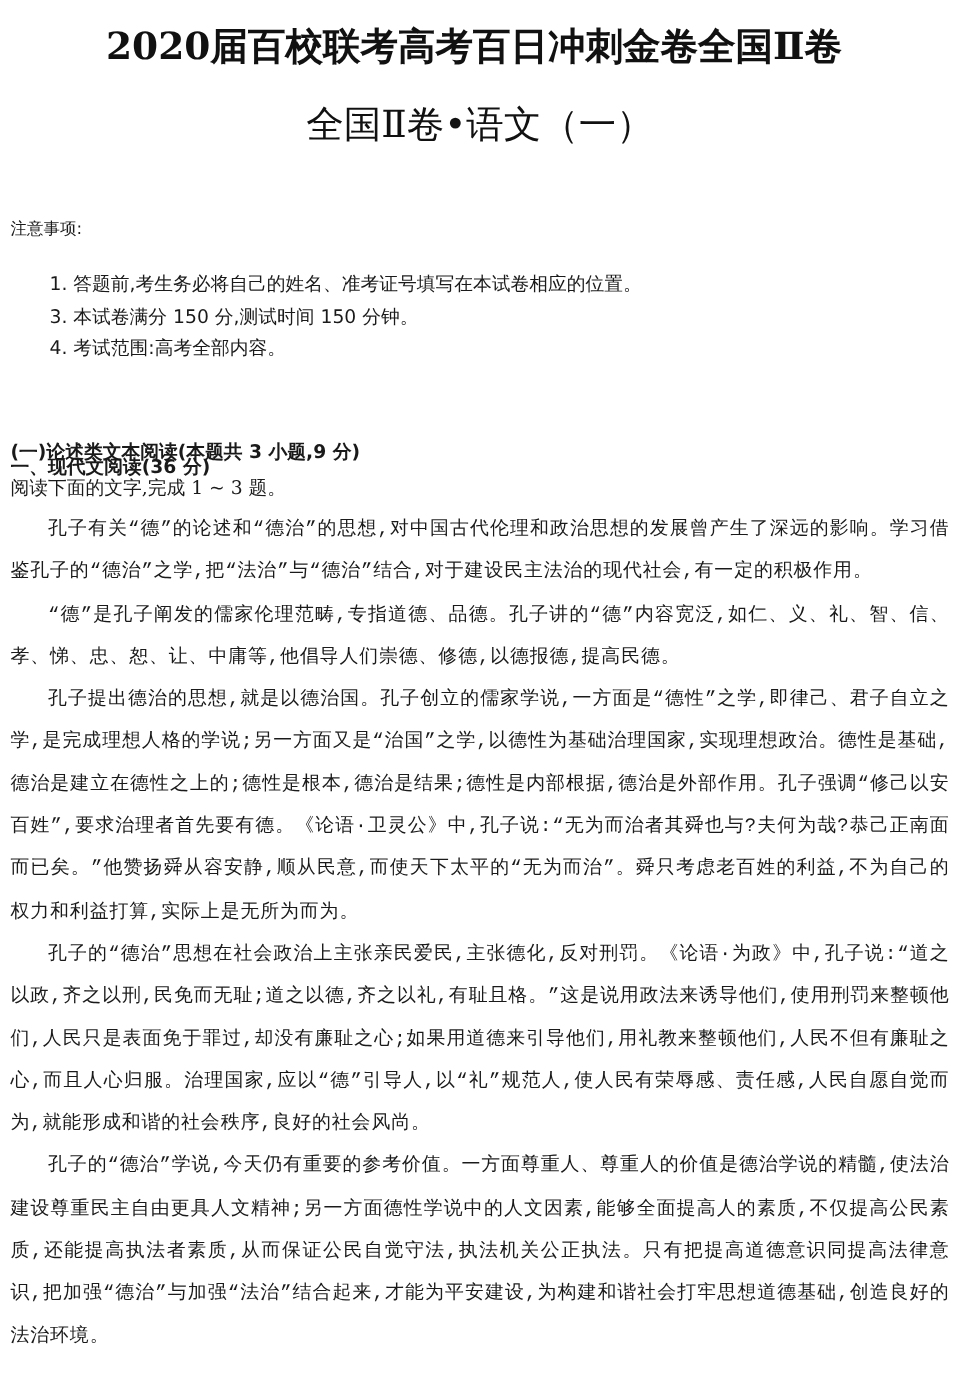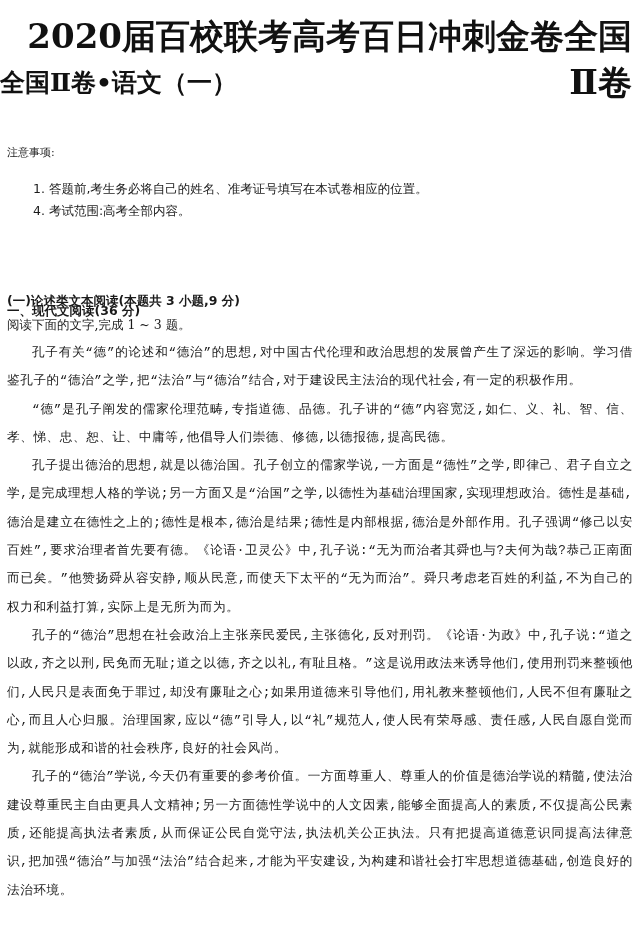--- a/index.html
+++ b/index.html
@@ -3,26 +3,26 @@
 <meta charset="utf-8">
 <style>
   html, body { margin: 0; padding: 0; }
   body {
     width: 640px; height: 928px; overflow: hidden;
     background: #ffffff; color: #1a1a1a;
     font-family: "DejaVu Serif", "Liberation Serif", serif;
     position: relative;
   }
   .title1 {
-    position: absolute; top: 14px; left: 0; width: 632px; text-align: right;
-    font-size: 34px; font-weight: bold; letter-spacing: 0px; color: #111;
+    position: absolute; top: 14px; left: 0; width: 632px; text-align: center;
+    font-size: 25px; font-weight: bold; letter-spacing: 0px; color: #111;
   }
   .title2 {
-    position: absolute; top: 66px; left: 0; width: 640px; 
-    font-size: 25px; font-weight: bold; color: #111;
+    position: absolute; top: 66px; left: 0; width: 640px; text-align: center;
+    font-size: 25px; font-weight: normal; color: #111;
   }
   .notes-head {
     position: absolute; top: 145px; left: 7px;
     font-family: "DejaVu Sans", "Liberation Sans", sans-serif;
     font-size: 11px; font-weight: normal;
   }
   .notes { position: absolute; top: 178px; left: 33px; margin: 0; padding: 0; list-style: none; }
   .notes li {
     font-family: "DejaVu Sans", "Liberation Sans", sans-serif;
     font-size: 12.5px; line-height: 21.5px; height: 21.5px; white-space: nowrap;
@@ -43,20 +43,21 @@
 </style>
 </head>
 <body>
 
 <div class="title1">2020届百校联考高考百日冲刺金卷全国Ⅱ卷</div>
 <div class="title2">全国Ⅱ卷•语文（一）</div>
 
 <div class="notes-head">注意事项:</div>
 <ul class="notes">
   <li>1. 答题前,考生务必将自己的姓名、准考证号填写在本试卷相应的位置。</li>
+  <li>3. 本试卷满分 150 分,测试时间 150 分钟。</li>
   <li>4. 考试范围:高考全部内容。</li>
 </ul>
 
 <div class="sec-head" style="top:269px;margin-top:34px;">一、现代文阅读(36 分)</div>
 <div class="sec-head" style="top:293px;">(一)论述类文本阅读(本题共 3 小题,9 分)</div>
 <div class="instr">阅读下面的文字,完成 1 ~ 3 题。</div>
 
 <div class="body-text">
   <p class="para">孔子有关“德”的论述和“德治”的思想,对中国古代伦理和政治思想的发展曾产生了深远的影响。学习借鉴孔子的“德治”之学,把“法治”与“德治”结合,对于建设民主法治的现代社会,有一定的积极作用。</p>
   <p class="para">“德”是孔子阐发的儒家伦理范畴,专指道德、品德。孔子讲的“德”内容宽泛,如仁、义、礼、智、信、孝、悌、忠、恕、让、中庸等,他倡导人们崇德、修德,以德报德,提高民德。</p>

